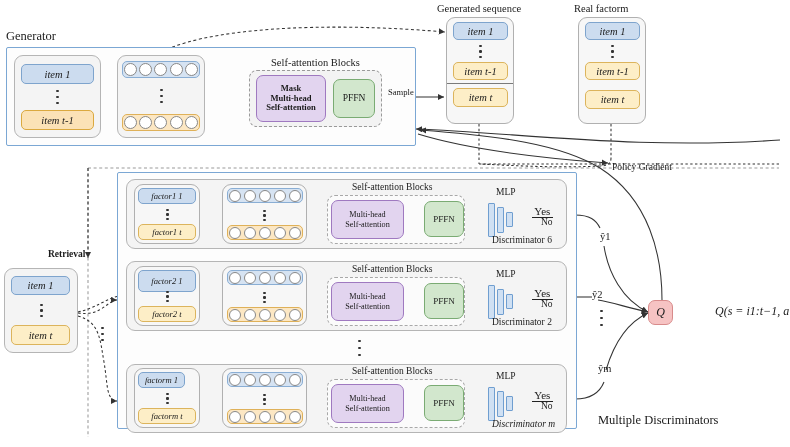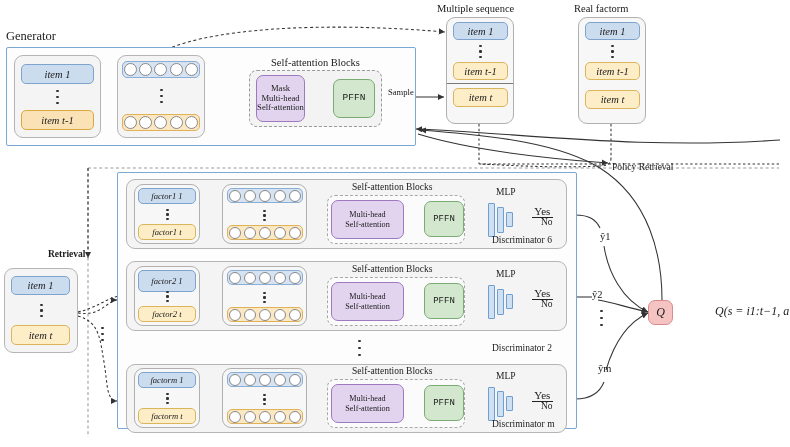--- a/index.html
+++ b/index.html
@@ -32,21 +32,21 @@
   .chip-cream{background:#fdeec7;border:1px solid #dcb45c;}
 
   .strip{border-radius:5px;display:flex;align-items:center;justify-content:space-around;}
   .strip-blue{background:#d6e3f2;border:1px solid #8aaed4;}
   .strip-orange{background:#fce7c3;border:1px solid #dfb159;}
   .circ{background:#fff;border:1px solid #888;border-radius:50%;}
 
   .blk{border-radius:7px;display:flex;flex-direction:column;align-items:center;
        justify-content:center;text-align:center;line-height:1.12;}
   .blk-purple{background:#e2d4ef;border:1.2px solid #9f79c0;}
-  .blk-green{background:#d2e7cd;border:1.2px solid #7aab73;font-family:Liberation Mono, monospace;}
+  .blk-green{background:#d2e7cd;border:1.2px solid #7aab73;}
   .blk-pink{background:#f6c3c3;border:1.2px solid #d88b8b;}
 
   .vdots{position:absolute;display:flex;flex-direction:column;justify-content:space-between;
          align-items:center;}
   .vdots i{display:block;width:2.2px;height:2.2px;background:#333;border-radius:50%;}
 
   .mlpbar{position:absolute;background:#cfe0f3;border:1px solid #6f9ed0;border-radius:1px;}
 
   svg.ov{position:absolute;left:0;top:0;width:790px;height:447px;overflow:visible;}
   .fr{font-size:11px;}
@@ -164,32 +164,32 @@
     <span class="circ" style="width:11px;height:11px;"></span>
   </div>
   <div class="vdots" style="left:160px;top:89px;width:3px;height:14px;">
       <i></i>
       <i></i>
       <i></i>
     </div>
 
   <div class="lbl t11" style="left:271px;top:58px;">Self-attention Blocks</div>
   <div class="abs dashpanel" style="left:249px;top:70px;width:133px;height:57px;"></div>
-  <div class="abs blk blk-purple" style="left:256px;top:75px;width:49px;height:47px;font-size:8.6px;">
+  <div class="abs blk blk-purple" style="left:256px;top:75px;width:70px;height:47px;font-size:8.6px;font-weight:bold;">
     <span>Mask</span>
     <span>Multi-head</span>
     <span>Self-attention</span>
   </div>
   <div class="abs blk blk-green" style="left:333px;top:79px;width:42px;height:39px;font-size:9.5px;">
     <span>PFFN</span>
   </div>
 
   <div class="lbl t9" style="left:388px;top:88px;">Sample</div>
 
-  <div class="lbl t11" style="left:437px;top:4px;">Multiple sequence</div>
+  <div class="lbl t11" style="left:437px;top:4px;">Generated sequence</div>
   <div class="abs graypanel2" style="left:446px;top:17px;width:68px;height:107px;"></div>
   <div class="abs" style="left:447px;top:83px;width:66px;height:1px;background:#7a7a7a;"></div>
   <div class="abs chip chip-blue" style="left:453px;top:22px;width:55px;height:18px;">
     <span class="it">item 1</span>
   </div>
   <div class="vdots" style="left:479px;top:45px;width:3px;height:13px;">
       <i></i>
       <i></i>
       <i></i>
     </div>
@@ -210,21 +210,21 @@
       <i></i>
       <i></i>
     </div>
   <div class="abs chip chip-cream" style="left:585px;top:62px;width:55px;height:18px;">
     <span class="it">item t-1</span>
   </div>
   <div class="abs chip chip-cream" style="left:585px;top:90px;width:55px;height:19px;">
     <span class="it">item t</span>
   </div>
 
-  <div class="lbl t10" style="left:612px;top:163px;">Policy Retrieval</div>
+  <div class="lbl t10" style="left:612px;top:163px;">Policy Gradient</div>
 
   <div class="lbl t10" style="left:48px;top:250px;font-weight:bold;">Retrieval</div>
   <div class="abs graypanel" style="left:4px;top:268px;width:74px;height:85px;"></div>
   <div class="abs chip chip-blue" style="left:11px;top:276px;width:59px;height:19px;">
     <span class="it">item 1</span>
   </div>
   <div class="vdots" style="left:40px;top:304px;width:3px;height:13px;">
       <i></i>
       <i></i>
       <i></i>
@@ -344,37 +344,37 @@
 
   <div class="lbl t10" style="left:496px;top:270px;">MLP</div>
   <div class="mlpbar" style="left:488px;top:285px;width:5px;height:32px;"></div>
   <div class="mlpbar" style="left:497px;top:289px;width:5px;height:24px;"></div>
   <div class="mlpbar" style="left:506px;top:294px;width:5px;height:13px;"></div>
 
   <div class="lbl fr" style="left:532px;top:288px;text-align:center;">
     <span class="num">Yes</span>
     <span style="display:block;padding-left:9px;font-size:9.5px;">No</span>
   </div>
-  <div class="lbl t10" style="left:492px;top:318px;margin-top:26px;">Discriminator 2</div>
+  <div class="lbl t10" style="left:492px;top:318px;">Discriminator 2</div>
   <div class="lbl t11" style="left:592px;top:290px;">ŷ2</div>
 
   <div class="vdots" style="left:358px;top:340px;width:3px;height:16px;">
       <i></i>
       <i></i>
       <i></i>
     </div>
   <div class="vdots" style="left:600px;top:310px;width:3px;height:16px;">
       <i></i>
       <i></i>
       <i></i>
     </div>
 
   <div class="abs graypanel" style="left:126px;top:364px;width:441px;height:69px;"></div>
   <div class="abs graypanel2" style="left:134px;top:368px;width:66px;height:60px;"></div>
-  <div class="abs chip chip-blue" style="left:138px;top:372px;width:58px;height:16px;font-size:8.6px;">
+  <div class="abs chip chip-blue" style="left:138px;top:372px;width:47px;height:16px;font-size:8.6px;">
     <span class="it">factorm 1</span>
   </div>
   <div class="vdots" style="left:166px;top:393px;width:3px;height:11px;">
       <i></i>
       <i></i>
       <i></i>
     </div>
   <div class="abs chip chip-cream" style="left:138px;top:408px;width:58px;height:16px;font-size:8.6px;">
     <span class="it">factorm t</span>
   </div>
@@ -412,22 +412,23 @@
 
   <div class="lbl t10" style="left:496px;top:372px;">MLP</div>
   <div class="mlpbar" style="left:488px;top:387px;width:5px;height:32px;"></div>
   <div class="mlpbar" style="left:497px;top:391px;width:5px;height:24px;"></div>
   <div class="mlpbar" style="left:506px;top:396px;width:5px;height:13px;"></div>
 
   <div class="lbl fr" style="left:532px;top:390px;text-align:center;">
     <span class="num">Yes</span>
     <span style="display:block;padding-left:9px;font-size:9.5px;">No</span>
   </div>
-  <div class="lbl t10" style="left:492px;top:420px;">Discriminator m</div>
+  <div class="lbl t10" style="left:492px;top:420px;font-style:italic;">Discriminator m</div>
   <div class="lbl t11" style="left:598px;top:364px;">ŷm</div>
 
   <div class="abs blk blk-pink" style="left:648px;top:300px;width:25px;height:25px;font-size:12px;">
     <span style="font-style:italic;">Q</span>
   </div>
   <div class="lbl" style="left:684px;top:305px;font-size:12px;font-style:italic;margin-left:31px;">Q(s = i1:t−1, a = it)</div>
 
+  <div class="lbl t13" style="left:598px;top:414px;">Multiple Discriminators</div>
 
 </div>
 
 </body></html>

